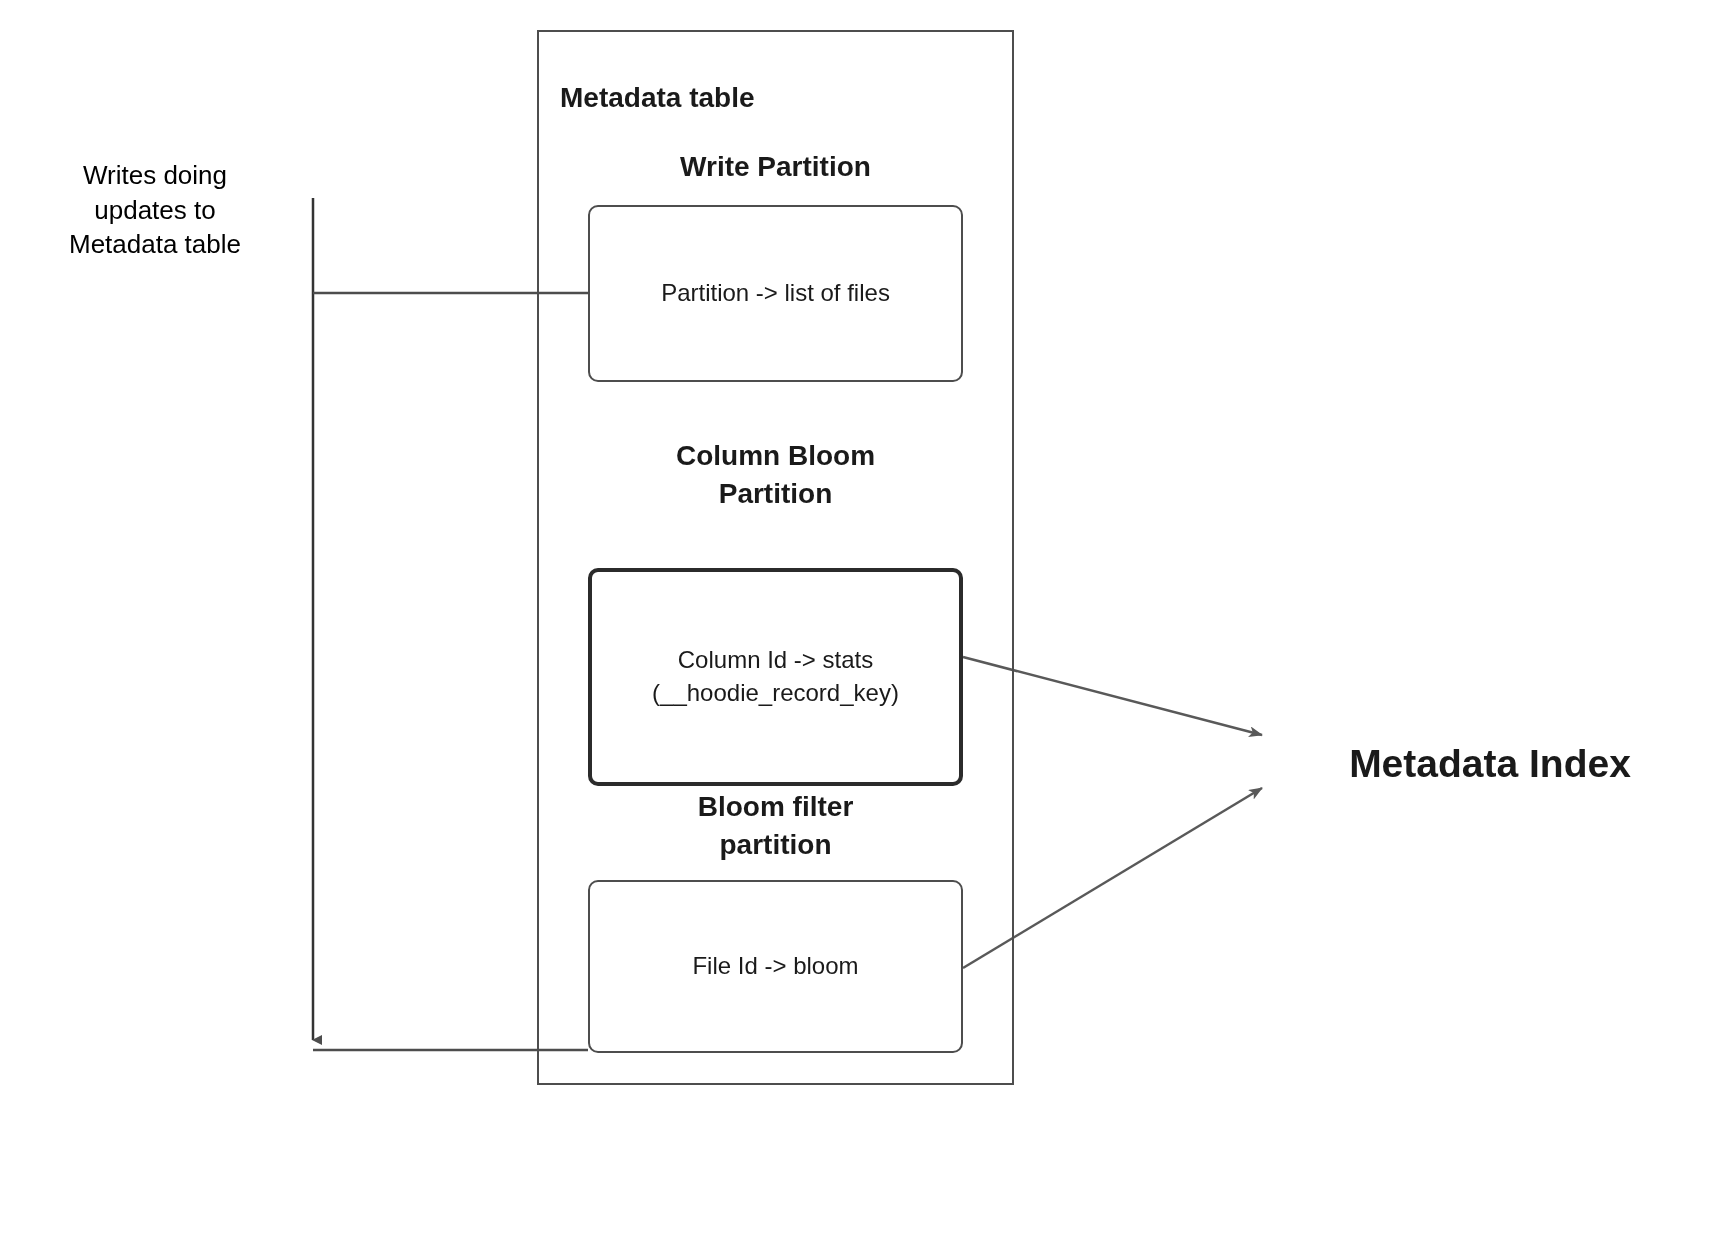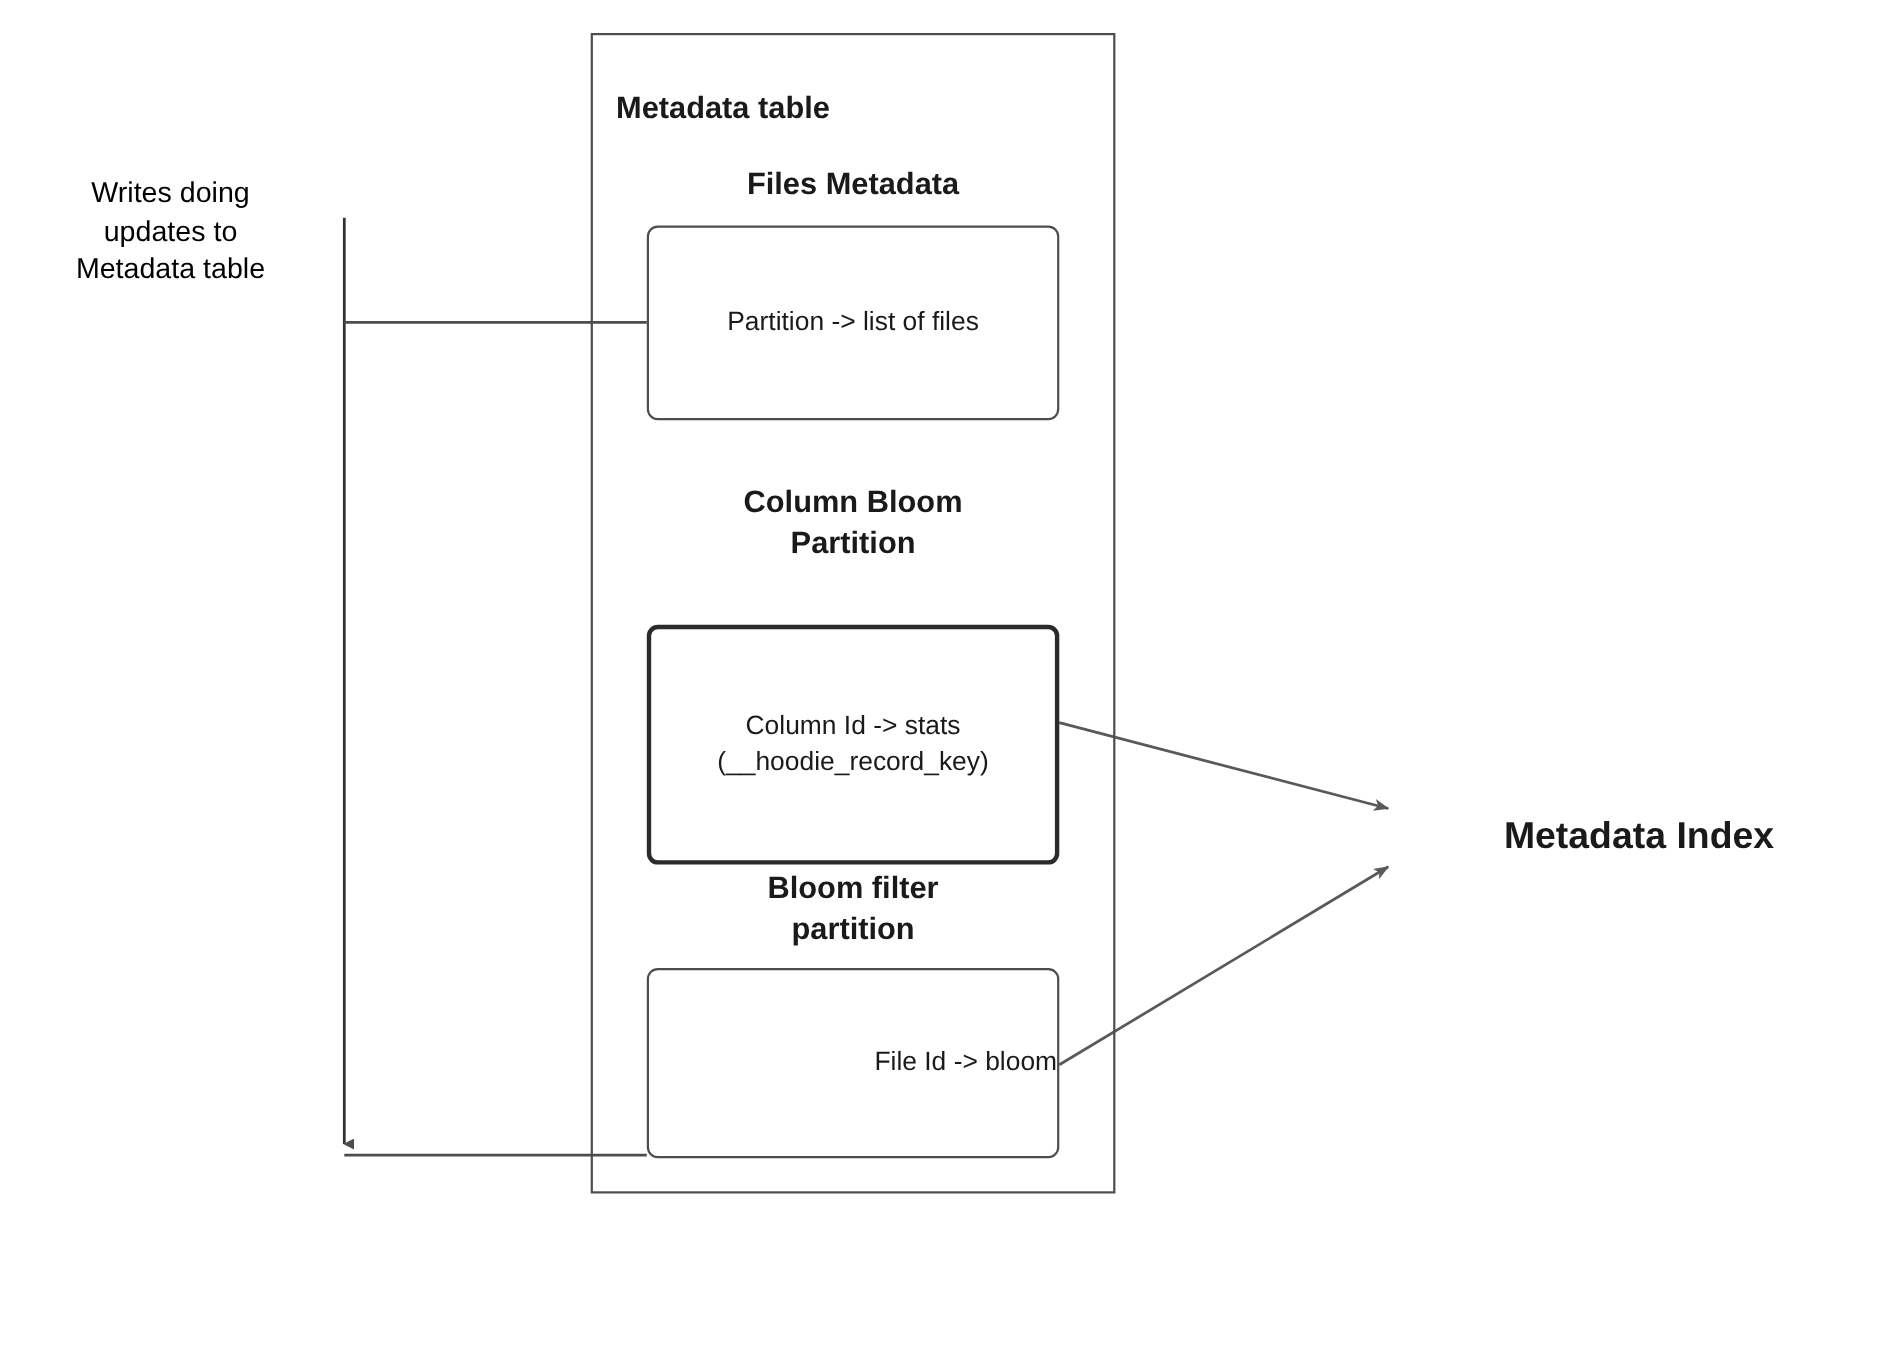--- a/index.html
+++ b/index.html
@@ -62,21 +62,21 @@
   }
   .inner-box .box-text {
     font-size: 24px;
     line-height: 1.36;
     text-align: center;
     color: #1a1a1a;
     white-space: pre-line;
   }
   #files-box   { top: 205px; height: 177px; }
   #colstats-box{ top: 533px; height: 218px; margin-top: 35px; }
-  #bloom-box   { top: 880px; height: 173px; justify-content: flex-end; }
+  #bloom-box   { top: 880px; height: 173px; }
 
   .section-title {
     position: absolute;
     width: 375px;
     left: 588px;
     text-align: center;
     font-size: 28px;
     font-weight: bold;
     color: #1a1a1a;
     line-height: 1.35;
@@ -102,21 +102,21 @@
     width: 290px;
     font-size: 26px;
     color: #000000;
     white-space: pre-line;
   }
 
   #mi-title {
     left: 1280px;
     top: 738px;
     width: 420px;
-    font-size: 34px;
+    font-size: 39px;
     font-weight: bold;
     color: #1a1a1a;
     text-align: center;
   }
   #mi-caption {
     left: 1300px;
     top: 815px;
     width: 260px;
     font-size: 26px;
     color: #1a1a1a;
@@ -151,21 +151,21 @@
   </svg>
 
   <div class="txt" id="writes-label">Writes doing
 updates to
 Metadata table</div>
 
   <div class="outer-box"></div>
 
   <div id="container-label">Metadata table</div>
 
-  <div class="section-title" id="title-files">Files Metadata</div>
+  <div class="section-title" id="title-files">Write Partition</div>
   <div class="inner-box" id="files-box">
     <div class="box-text">Partition -&gt; list of files</div>
   </div>
 
   <div class="section-title" id="title-colstats">Column Bloom
 Partition</div>
   <div class="inner-box thick" id="colstats-box">
     <div class="box-text">Column Id  -&gt; stats
 (__hoodie_record_key)</div>
   </div>

